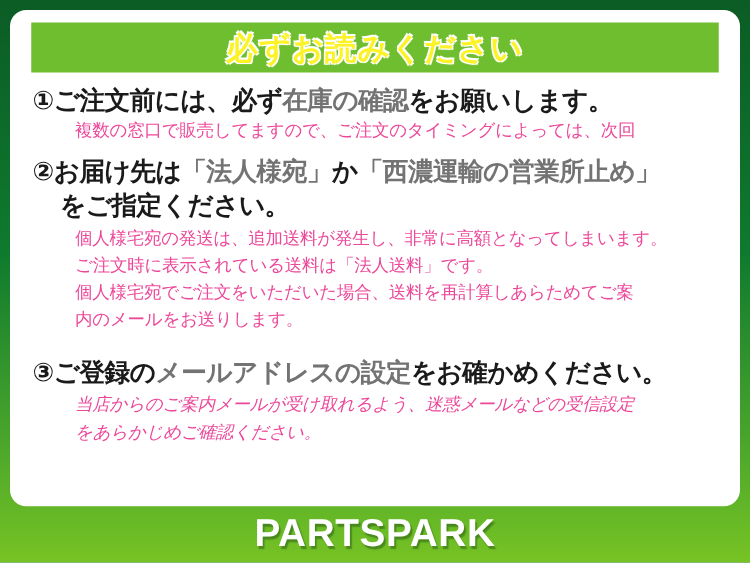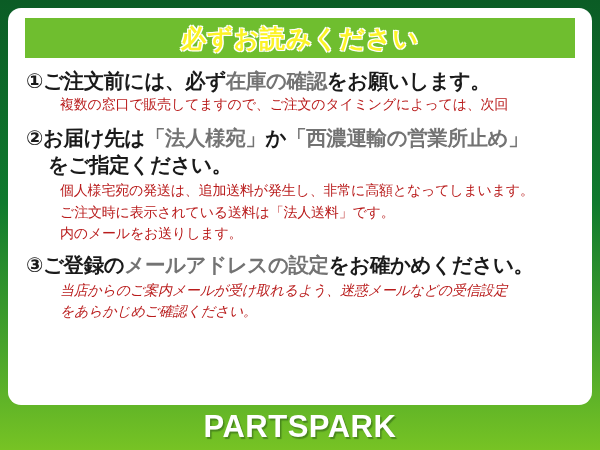--- a/index.html
+++ b/index.html
@@ -74,30 +74,30 @@
     letter-spacing: -0.4px;
     white-space: nowrap;
   }
   .heading-cont {
     padding-left: 22px;
   }
   .hl { color: #737373; }
 
   .body-text {
     font-size: 14px;
-    color: #b91c1c;
+    color: #ec4899;
     line-height: 1.42;
     padding-left: 34px;
     letter-spacing: -0.2px;
     margin-top: 1px;
     white-space: nowrap;
   }
 
   .sec1 { margin-bottom: 9px; }
-  .sec2 { margin-bottom: 7px; }
+  .sec2 { margin-bottom: 19px; }
   .sec2 .body-text { margin-top: 2px; }
   .sec3 .body-text { margin-top: 2px; font-style: italic; }
 
   
   .footer {
     position: absolute;
     left: 0;
     bottom: 0;
     width: 600px;
     height: 47px;
@@ -135,20 +135,21 @@
         <div class="body-text">複数の窓口で販売してますので、ご注文のタイミングによっては、次回</div>
       </div>
 
       <div class="section sec2">
         <div class="heading">
           <span>②</span><span>お届け先は</span><span class="hl">「法人様宛」</span><span>か</span><span class="hl">「西濃運輸の営業所止め」</span>
         </div>
         <div class="heading heading-cont">をご指定ください。</div>
         <div class="body-text">個人様宅宛の発送は、追加送料が発生し、非常に高額となってしまいます。</div>
         <div class="body-text">ご注文時に表示されている送料は「法人送料」です。</div>
+        <div class="body-text">個人様宅宛でご注文をいただいた場合、送料を再計算しあらためてご案</div>
         <div class="body-text">内のメールをお送りします。</div>
       </div>
 
       <div class="section sec3">
         <div class="heading">
           <span>③</span><span>ご登録の</span><span class="hl">メールアドレスの設定</span><span>をお確かめください。</span>
         </div>
         <div class="body-text">当店からのご案内メールが受け取れるよう、迷惑メールなどの受信設定</div>
         <div class="body-text">をあらかじめご確認ください。</div>
       </div>

